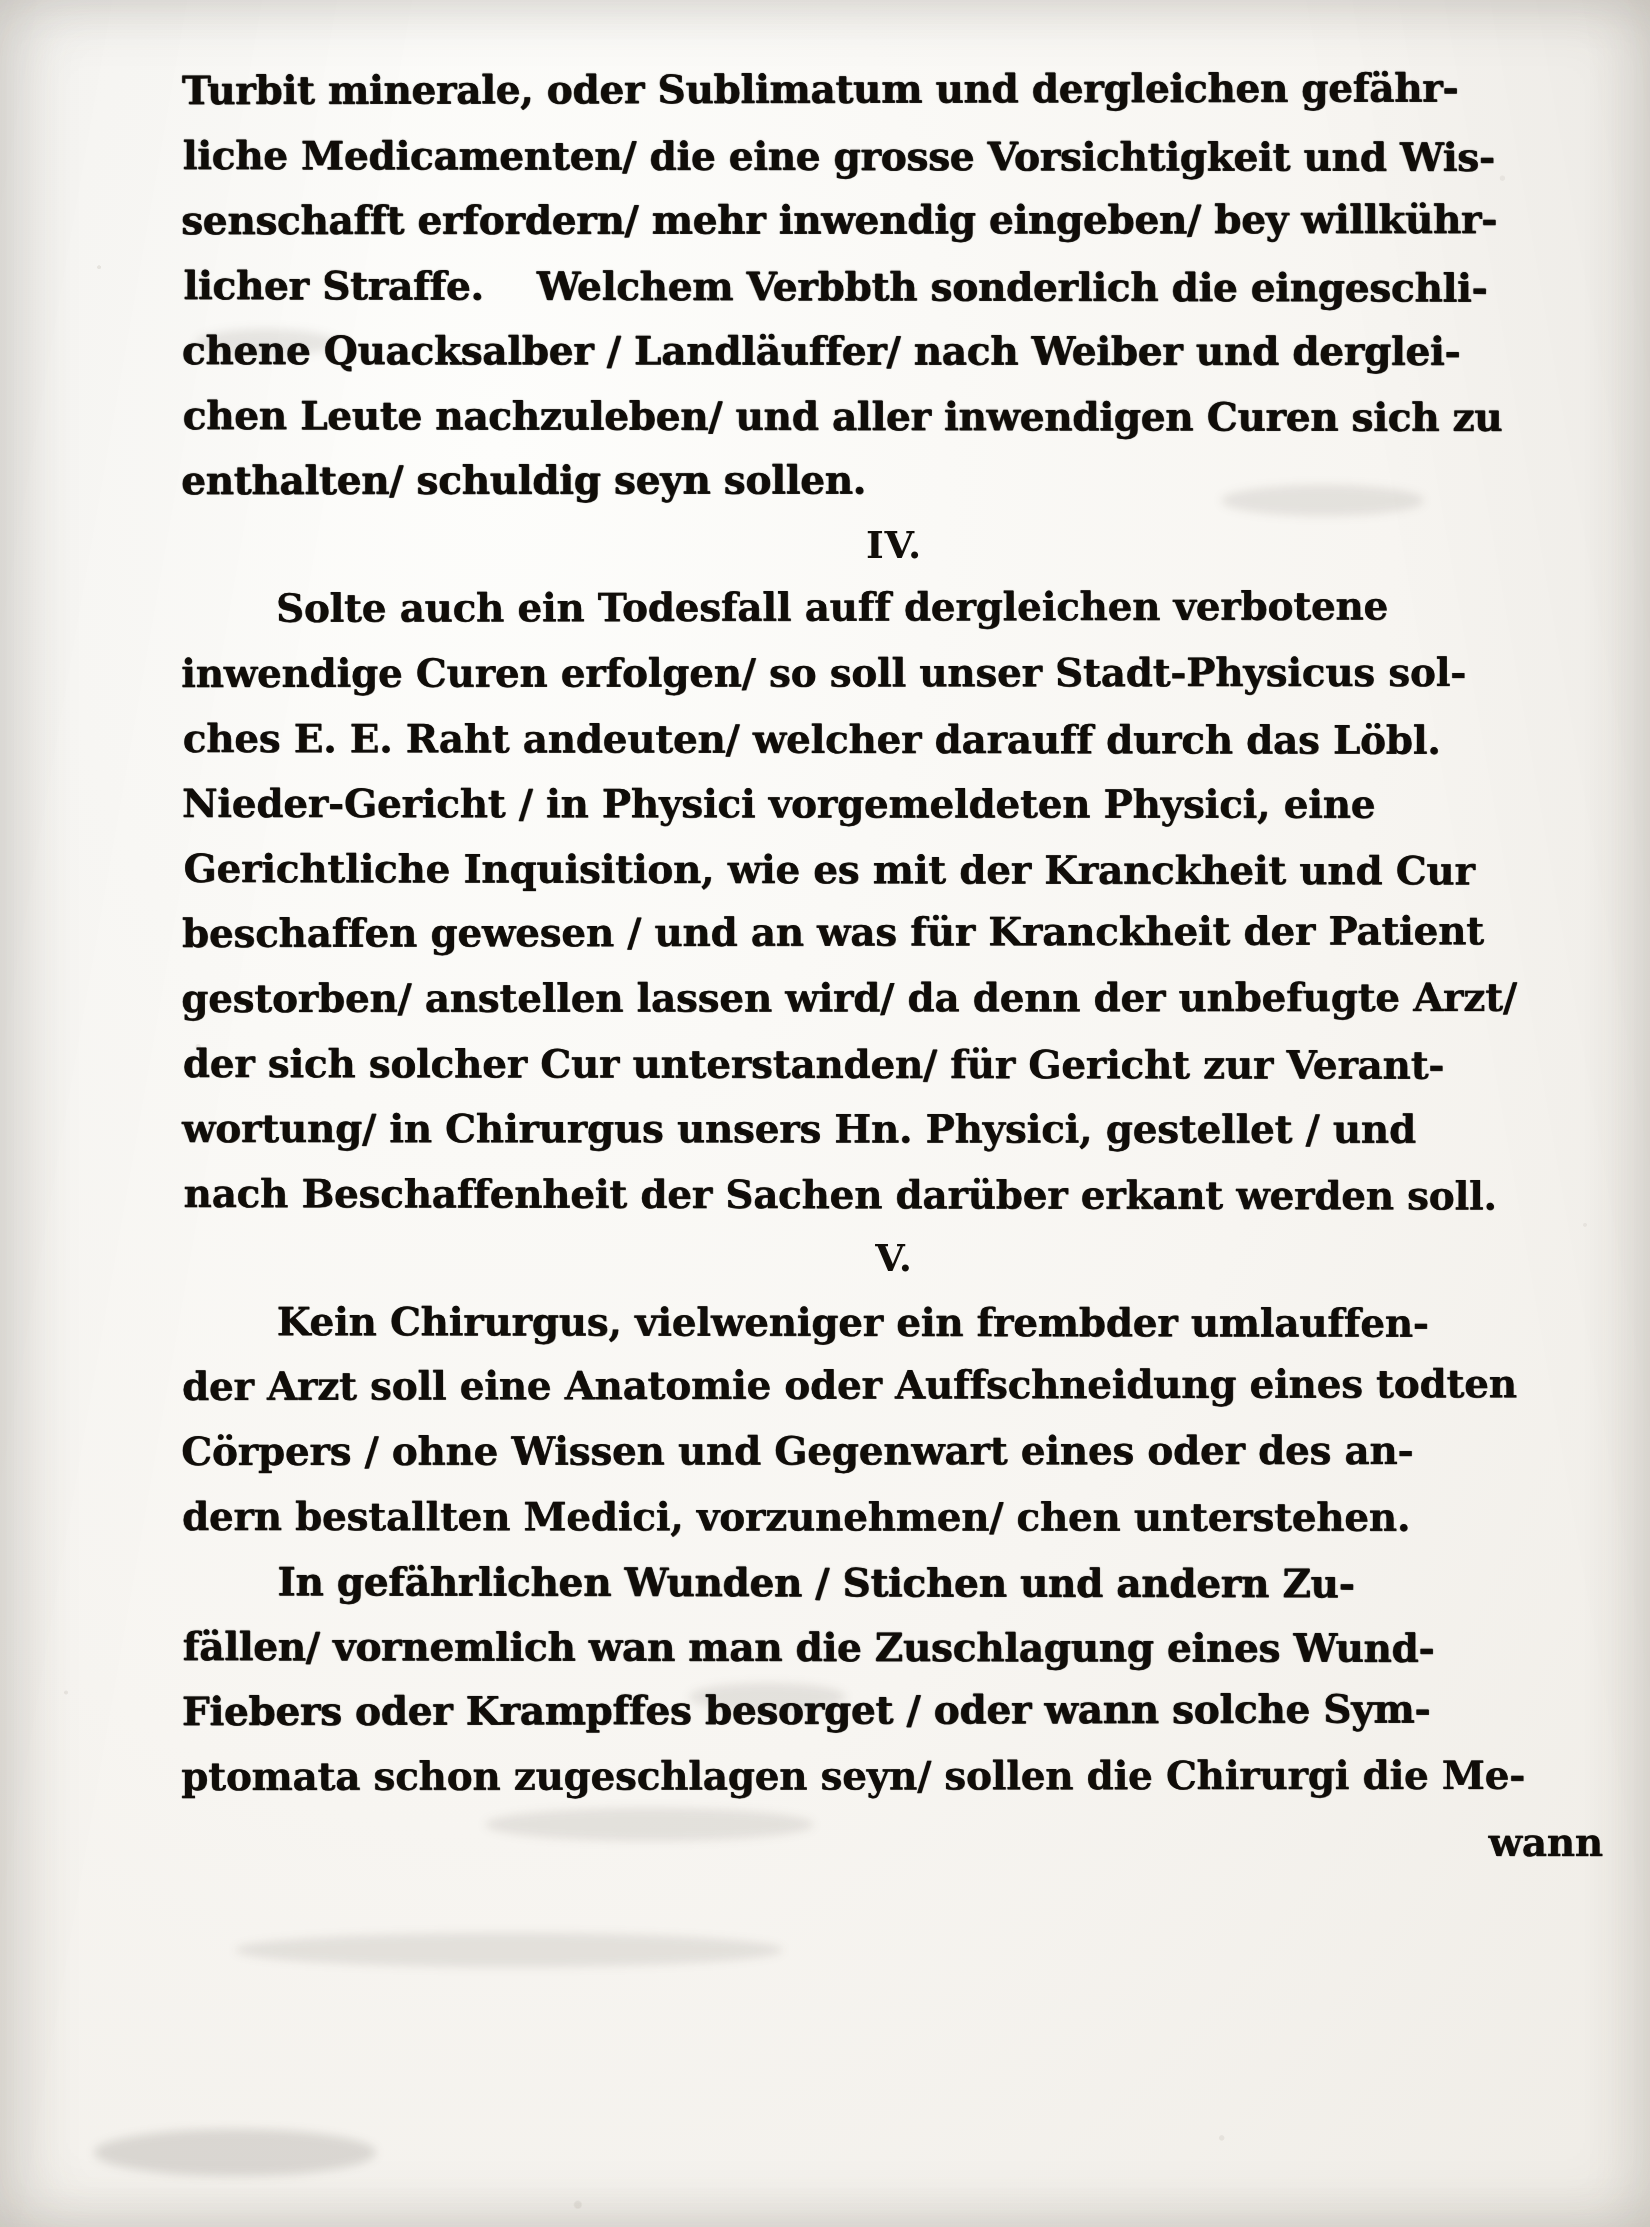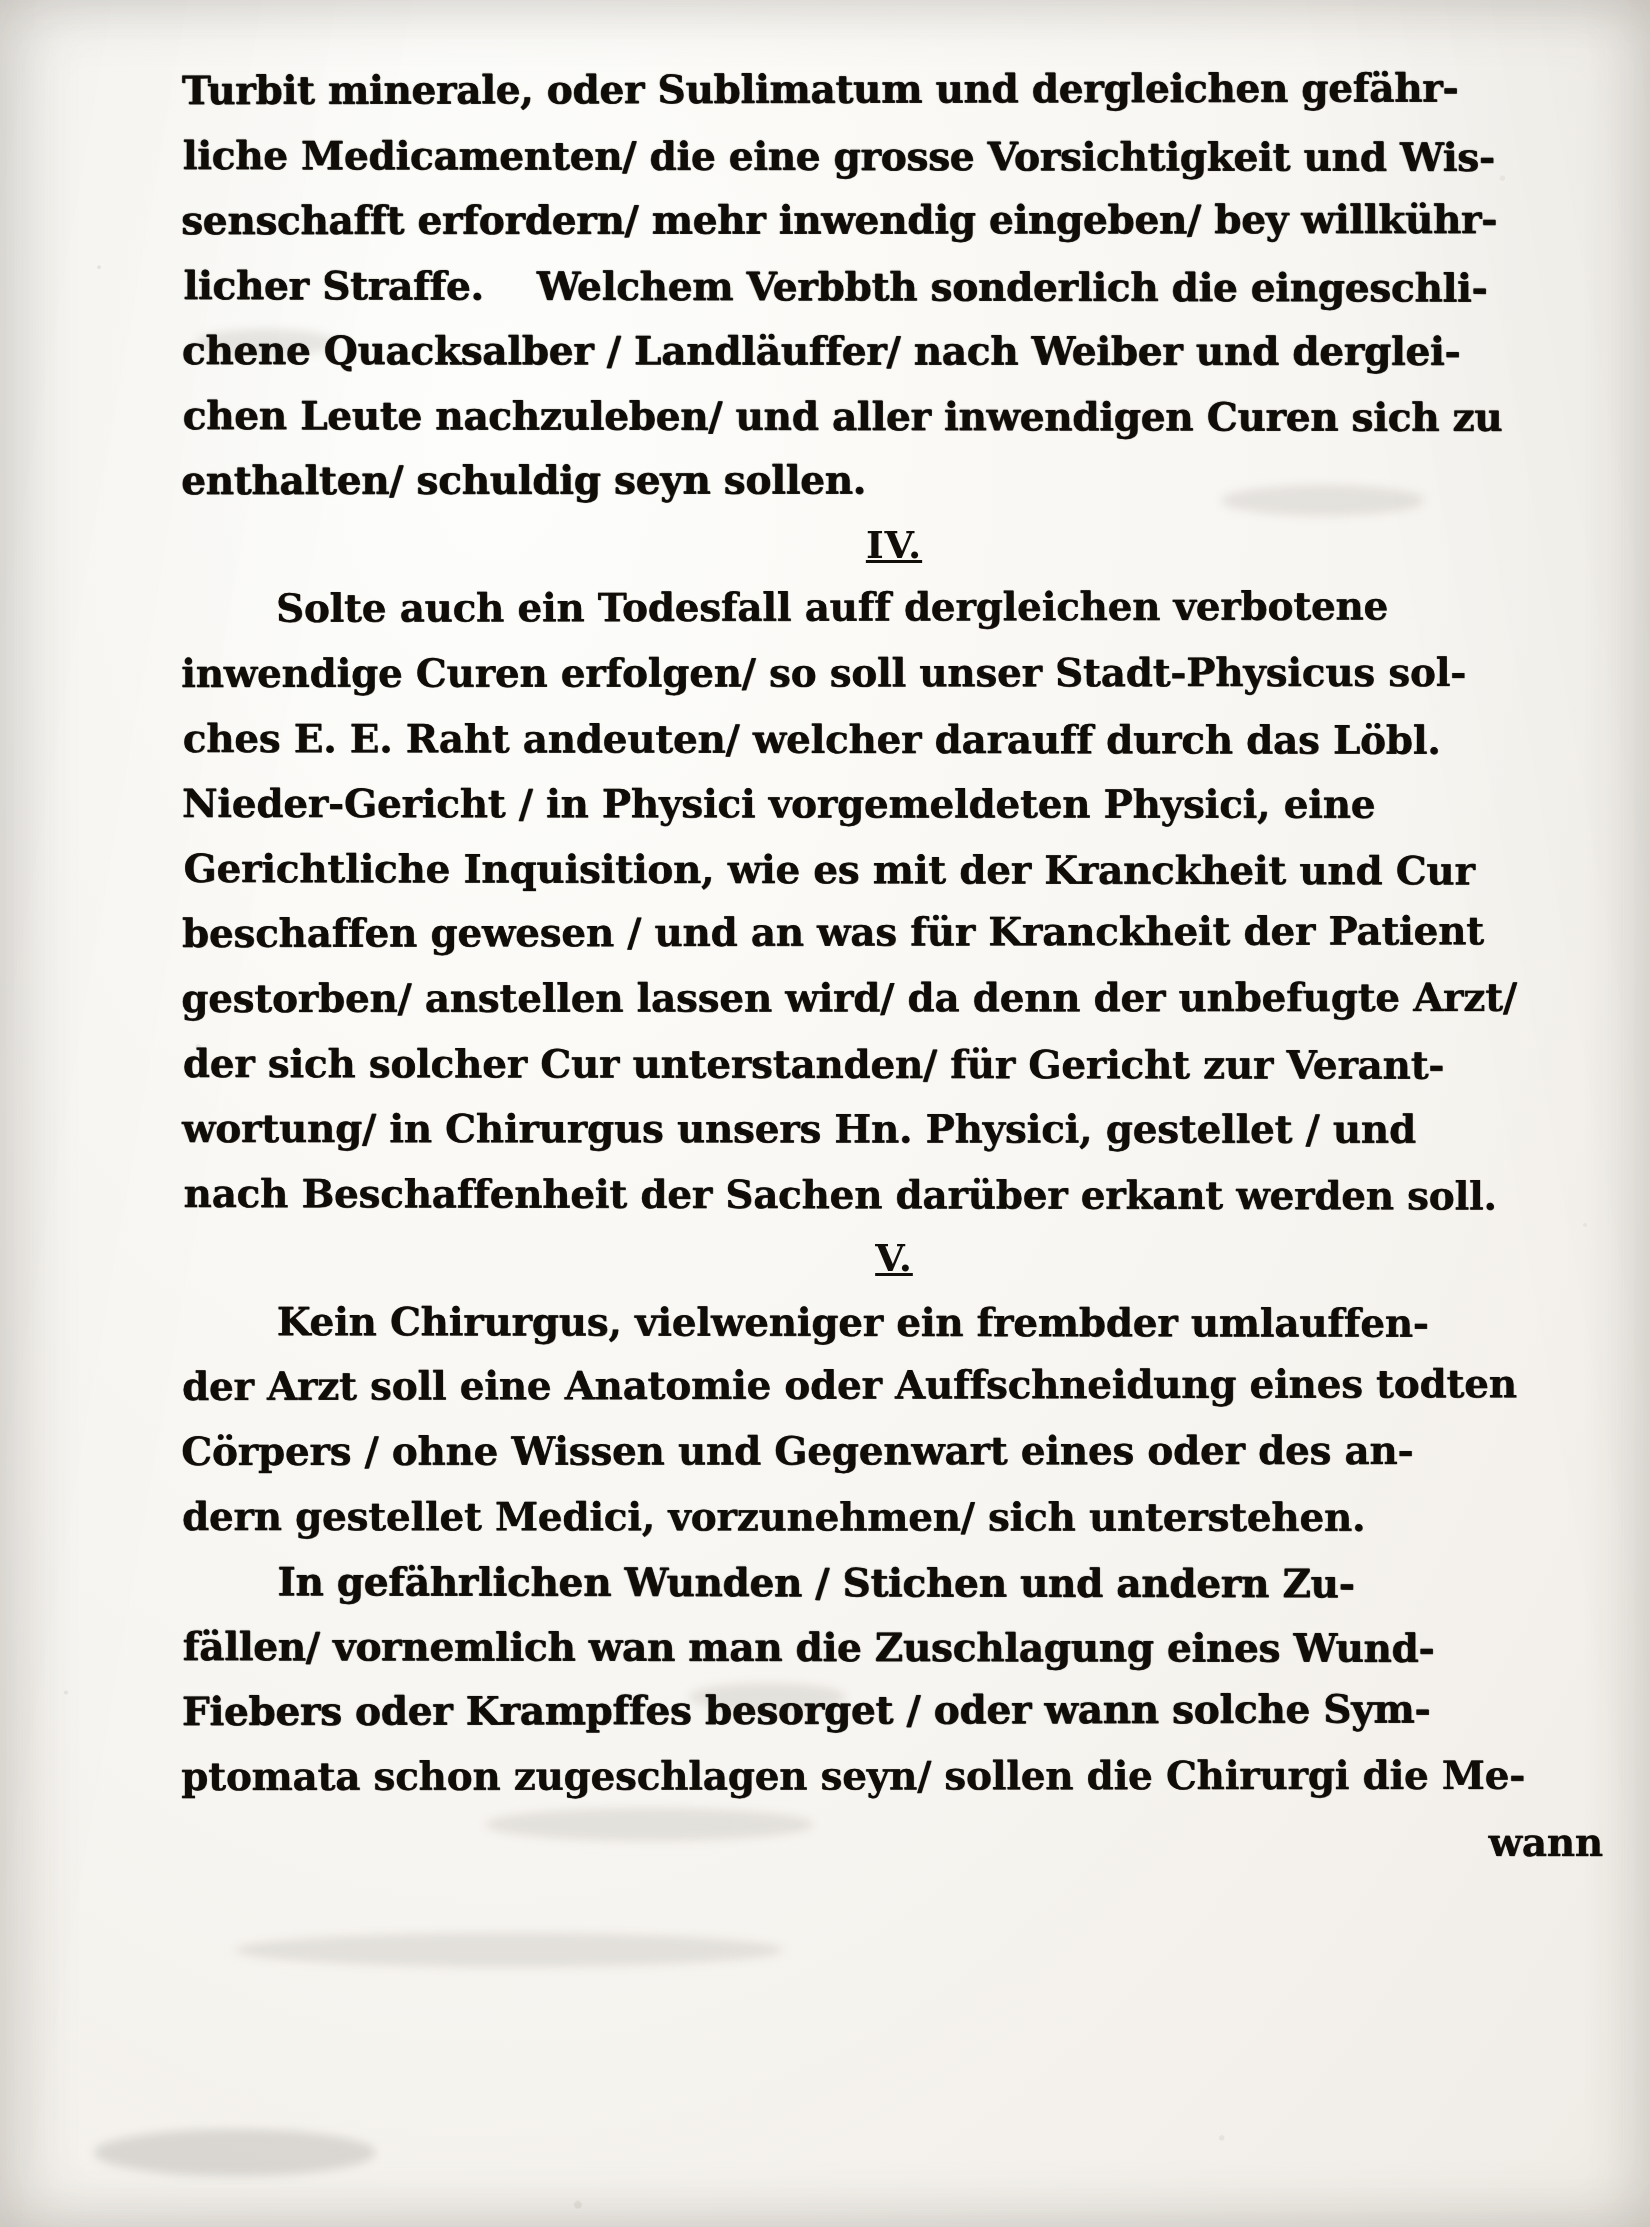--- a/index.html
+++ b/index.html
@@ -88,21 +88,20 @@
       0 0 1.3px rgba(10,8,5,0.55); }
 
   .section-num {
     text-align: center;
     font-family: "DejaVu Serif", serif;
     font-weight: 700;
     font-size: 38px;
     line-height: 63px;
     color: #120f0a;
     letter-spacing: 0.8px;
-    text-decoration: underline;
   }
 
   .indent { padding-left: 94px; }
 
   .last-line {
     text-align: right;
     padding-right: 3.1px;
   }
 
   
@@ -147,21 +146,21 @@
     <div class="line j1">beschaffen gewesen / und an was für Kranckheit der Patient</div>
     <div class="line j3">gestorben/ anstellen lassen wird/ da denn der unbefugte Arzt/</div>
     <div class="line j2">der sich solcher Cur unterstanden/ für Gericht zur Verant-</div>
     <div class="line j5">wortung/ in Chirurgus unsers Hn. Physici, gestellet / und</div>
     <div class="line j4">nach Beschaffenheit der Sachen darüber erkant werden soll.</div>
 
     <div class="section-num">V.</div>
     <div class="line j2 indent">Kein Chirurgus, vielweniger ein frembder umlauffen-</div>
     <div class="line j1">der Arzt soll eine Anatomie oder Auffschneidung eines todten</div>
     <div class="line j3">Cörpers / ohne Wissen und Gegenwart eines oder des an-</div>
-    <div class="line j5">dern gestellet Medici, vorzunehmen/ sich unterstehen.</div>
+    <div class="line j5">dern bestallten Medici, vorzunehmen/ chen unterstehen.</div>
 
     <div class="line j4 indent verydark">In gefährlichen Wunden / Stichen und andern Zu-</div>
     <div class="line j2 verydark">fällen/ vornemlich wan man die Zuschlagung eines Wund-</div>
     <div class="line j1 verydark">Fiebers oder Krampffes besorget / oder wann solche Sym-</div>
     <div class="line j3">ptomata schon zugeschlagen seyn/ sollen die Chirurgi die Me-</div>
     <div class="line j5 last-line">wann</div>
 
   </div>
 
   <div class="vignette"></div>

